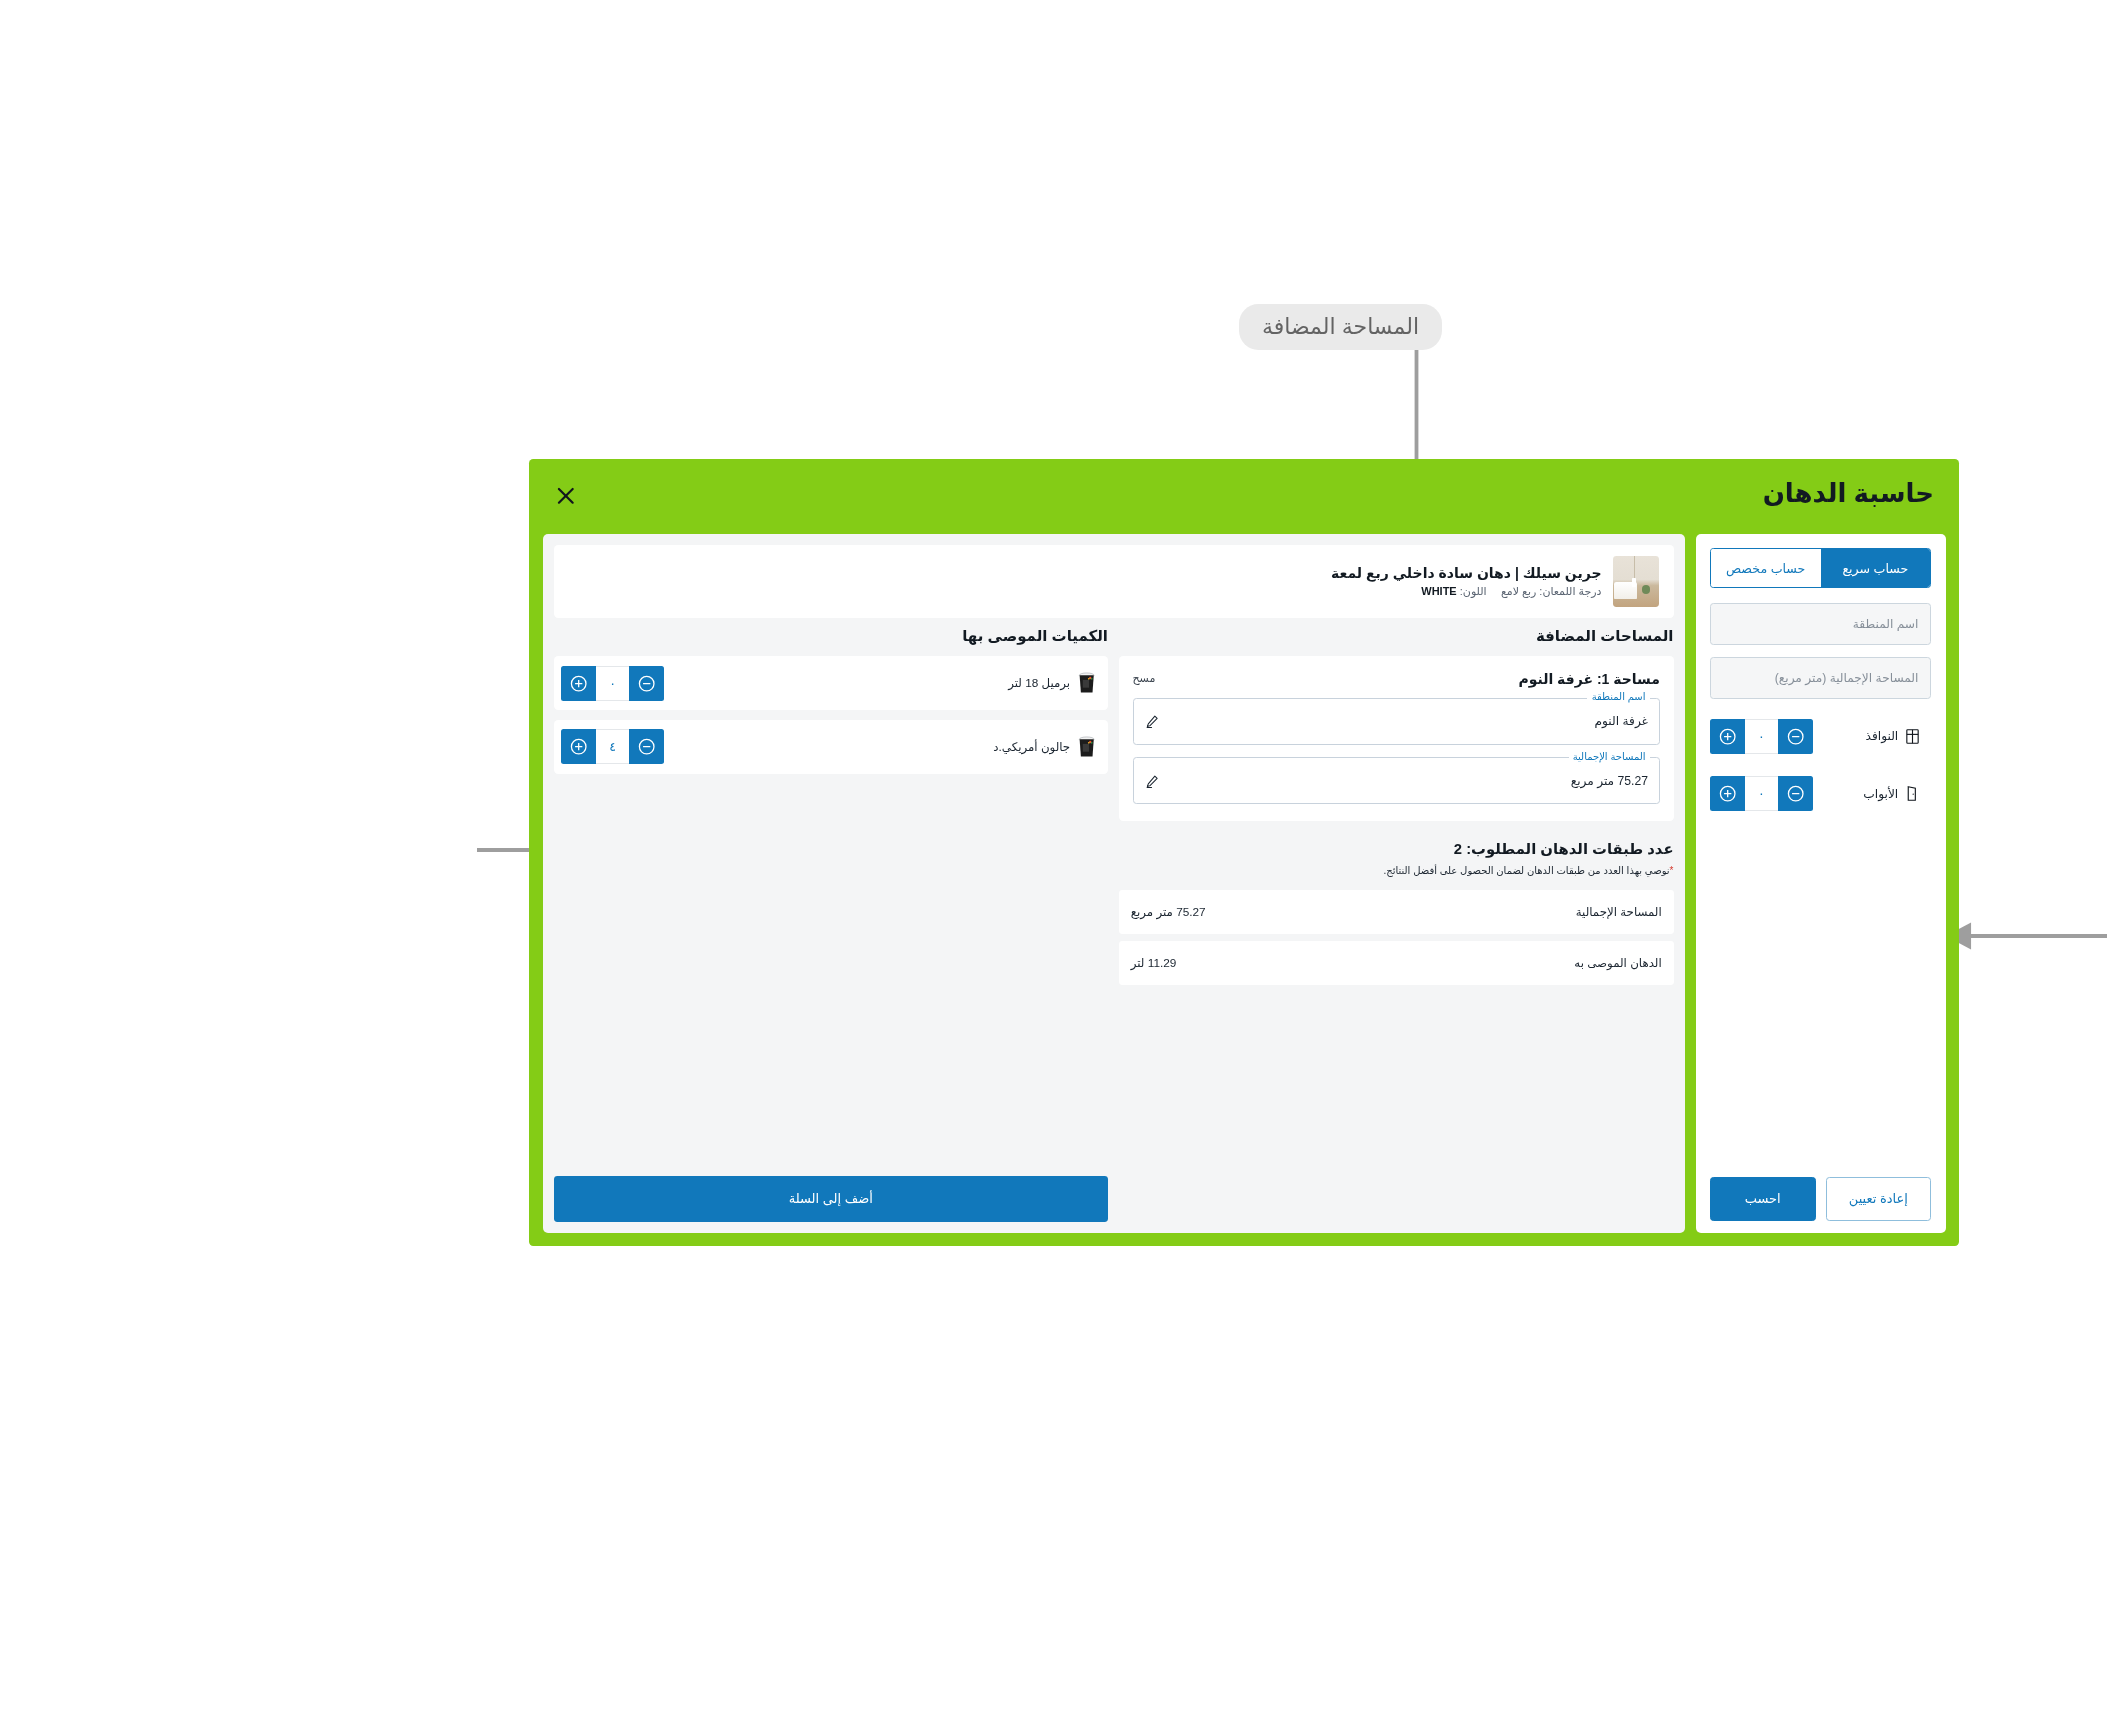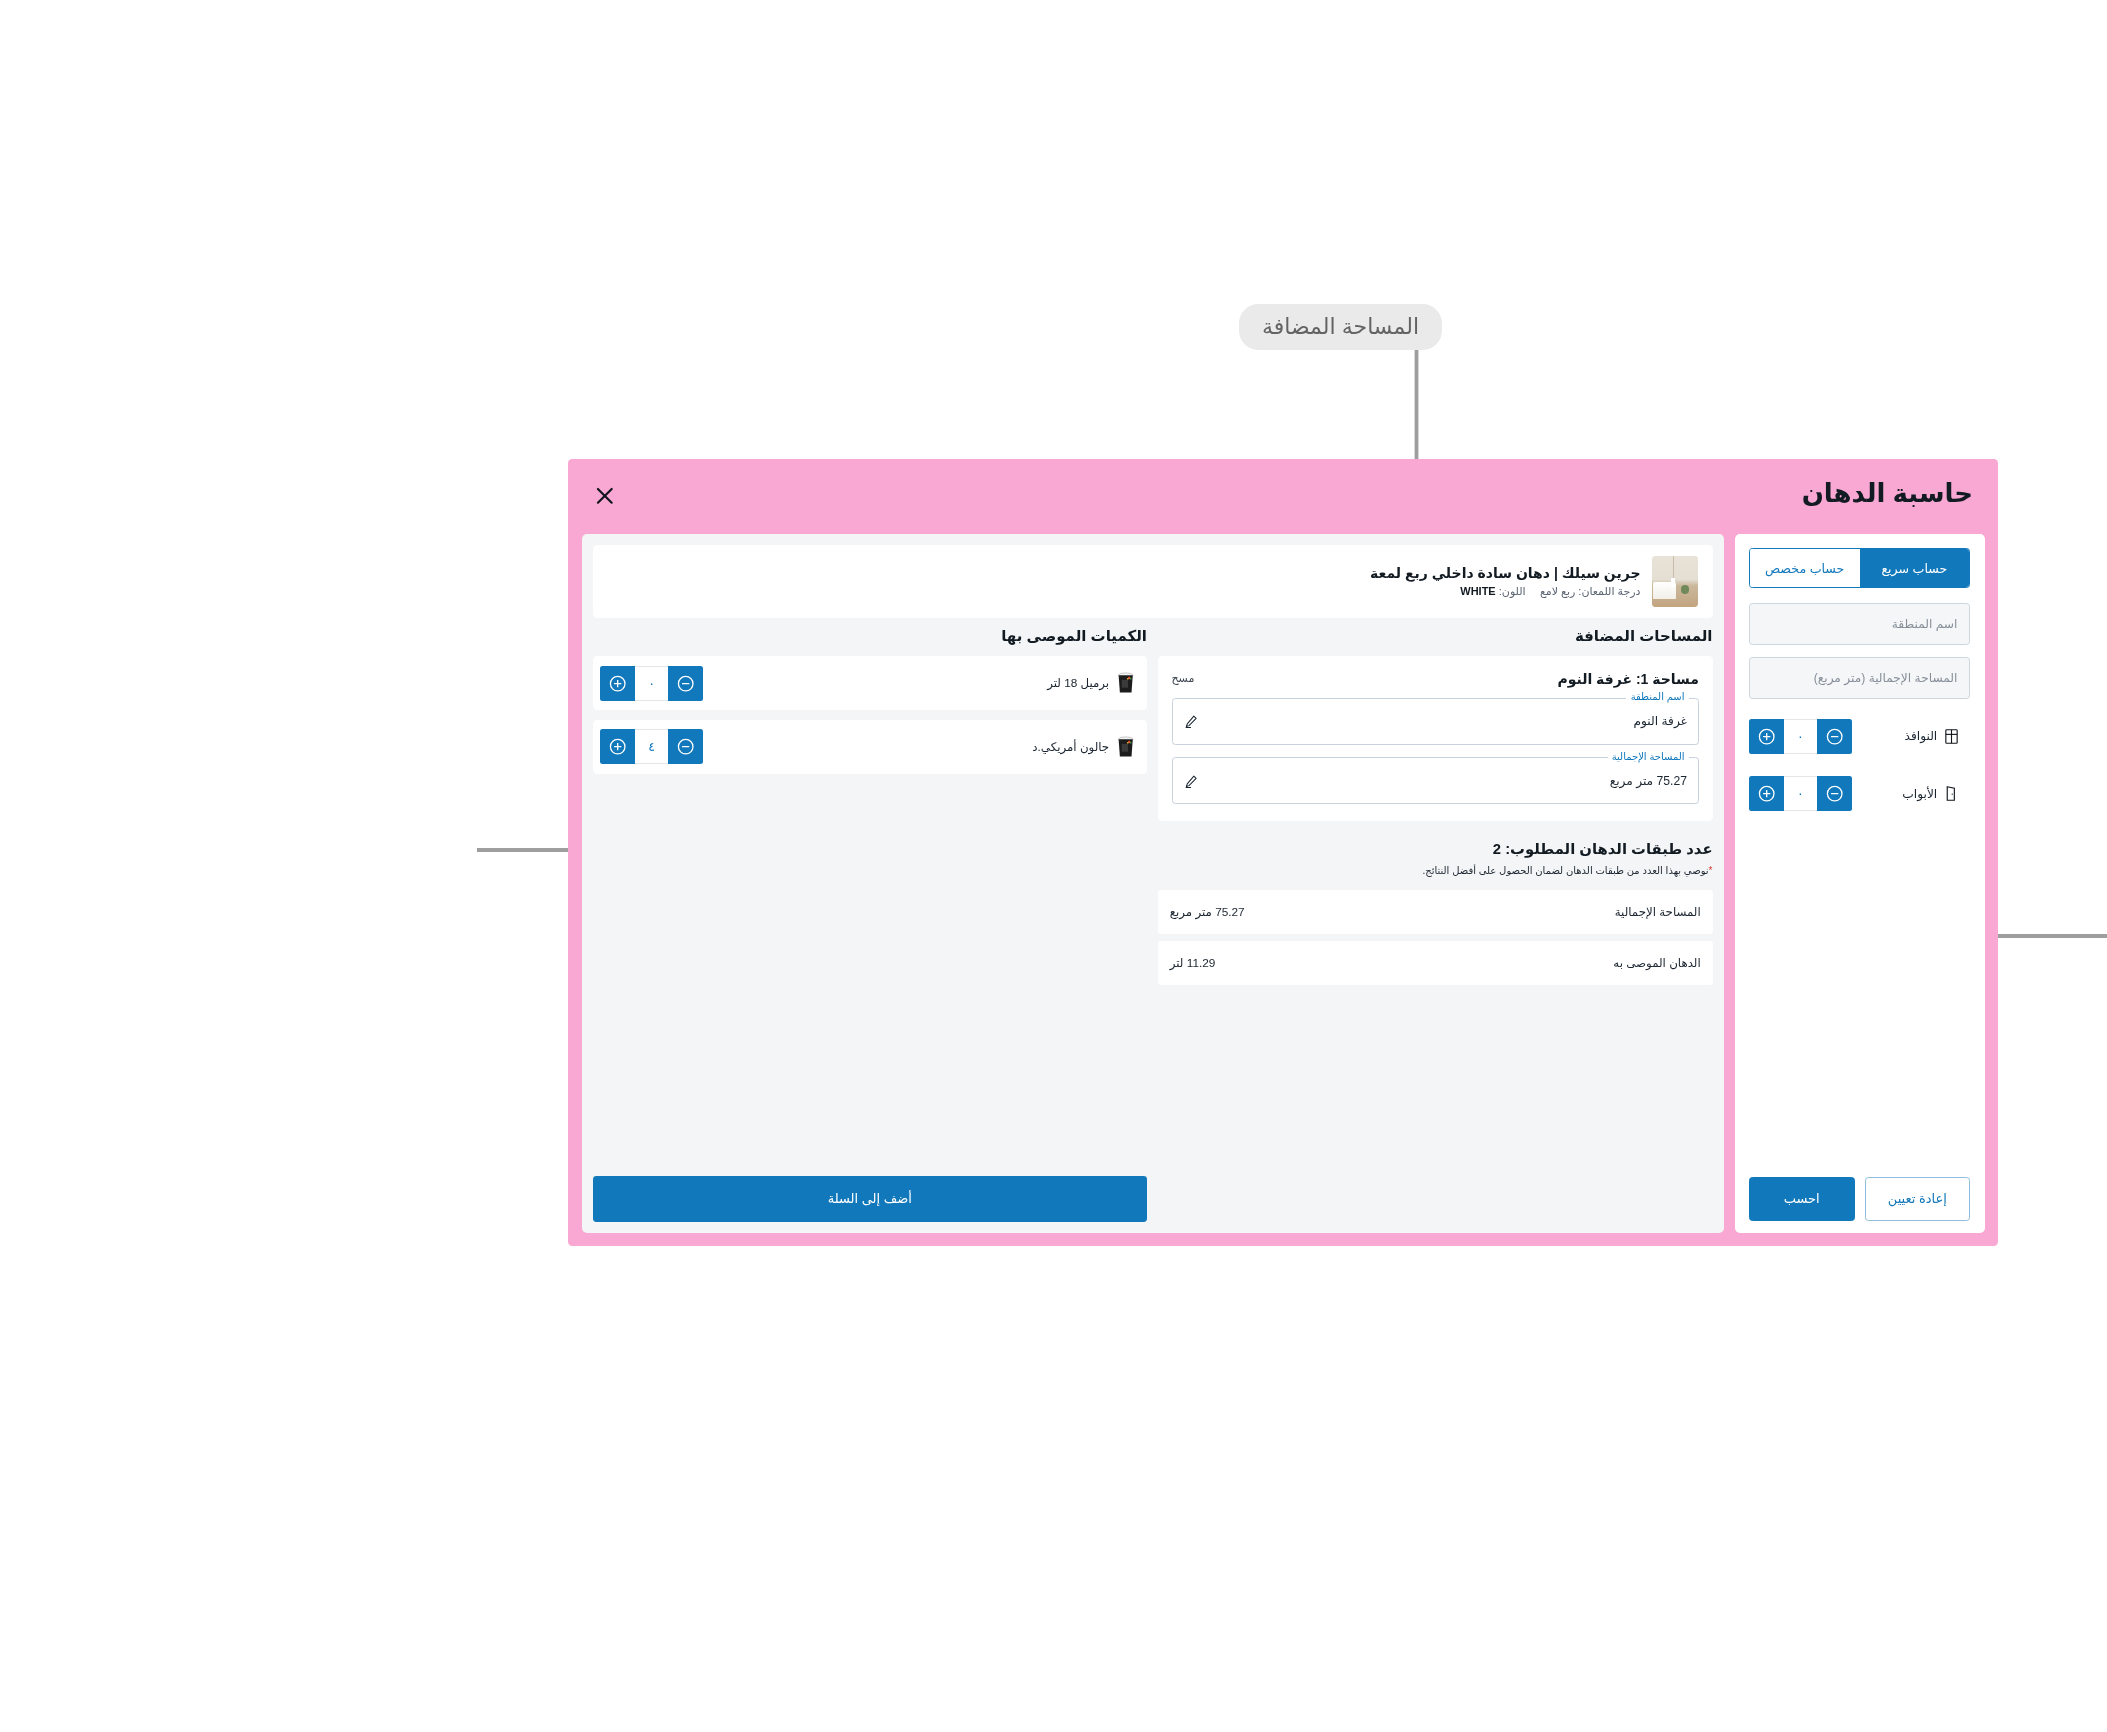--- a/index.html
+++ b/index.html
@@ -15,25 +15,25 @@
   .page {
     position: relative;
     width: 2584px;
     height: 1733px;
     background: #ffffff;
   }
 
   
   .modal {
     position: absolute;
-    left: 568px;
+    left: 529px;
     top: 459px;
     width: 1430px;
     height: 787px;
-    background: #f9a8d4;
+    background: #84cc16;
     border-radius: 4.2px;
   }
 
   .modal-topbar {
     position: relative;
     height: 72px;
   }
 
   .close-icon {
     position: absolute;

